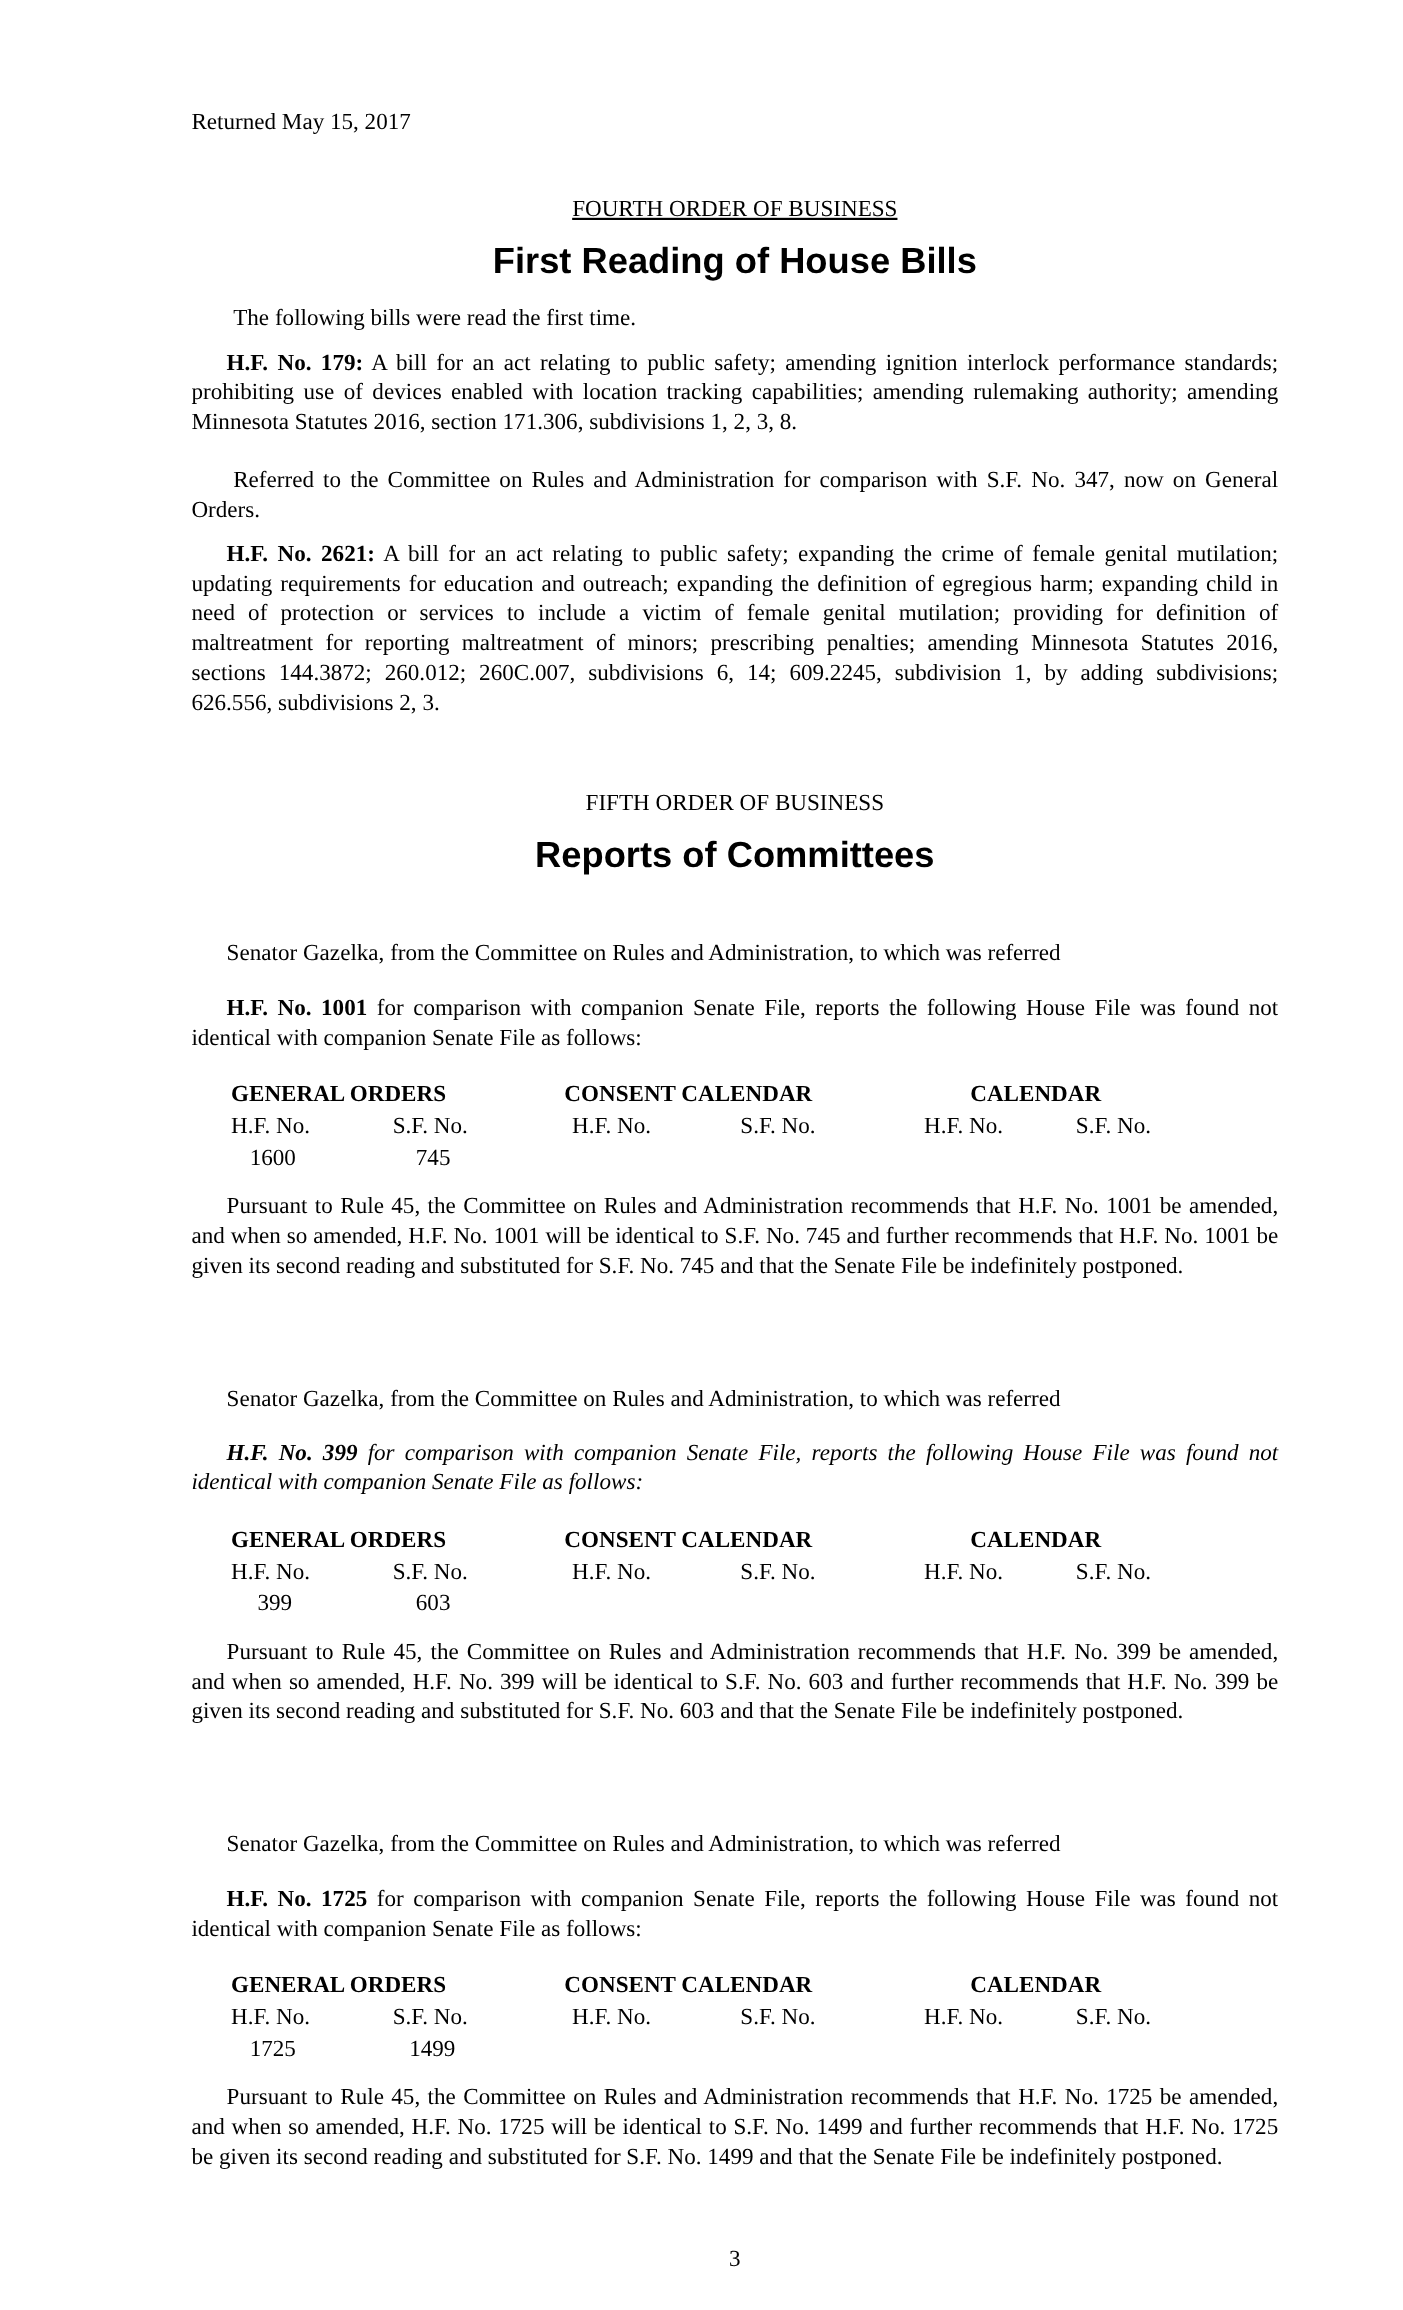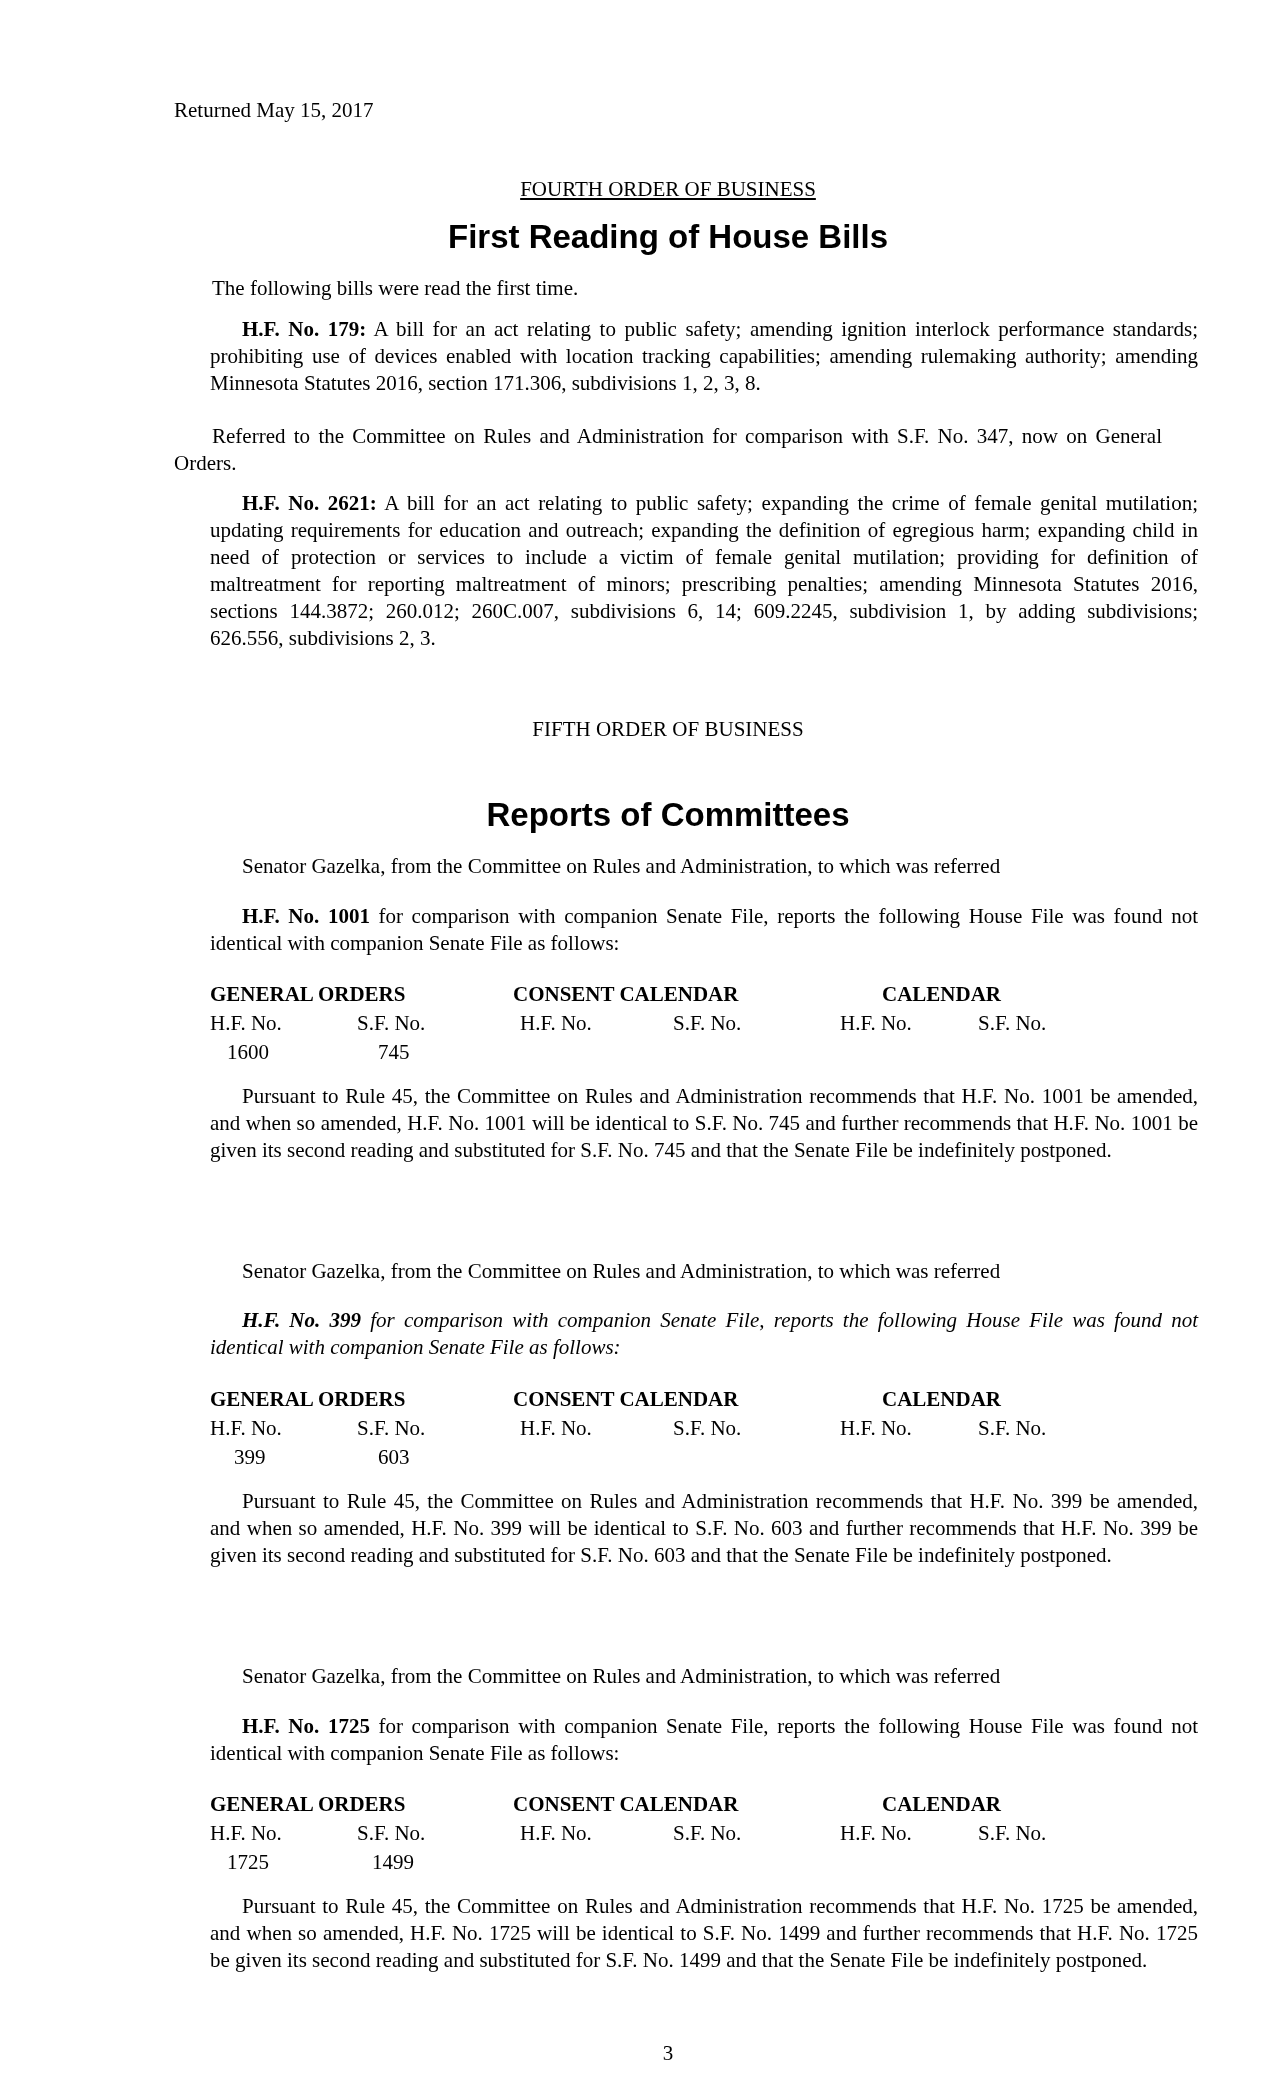--- a/index.html
+++ b/index.html
@@ -47,21 +47,21 @@
       line-height: 34px;
       white-space: nowrap;
     }
     .para {
       position: absolute;
       left: 0;
       width: 988px;
       text-align: justify;
       margin: 0;
     }
-    .indent { text-indent: 32px; margin-left: 36px; }
+    .indent { text-indent: 32px; }
     .indent-small { text-indent: 38px; }
     .bold { font-weight: bold; }
     .calendar-table {
       position: absolute;
       left: 36px;
       width: 900px;
       height: 90px;
       text-decoration: underline;
     }
     .cal-head {
@@ -100,21 +100,21 @@
 
   <p class="para indent-small" style="top:275px;">The following bills were read the first time.</p>
 
   <p class="para indent" style="top:316px;"><span class="bold">H.F. No. 179:</span><span> A bill for an act relating to public safety; amending ignition interlock performance standards; prohibiting use of devices enabled with location tracking capabilities; amending rulemaking authority; amending Minnesota Statutes 2016, section 171.306, subdivisions 1, 2, 3, 8.</span></p>
 
   <p class="para indent-small" style="top:423px;">Referred to the Committee on Rules and Administration for comparison with S.F. No. 347, now on General Orders.</p>
 
   <p class="para indent" style="top:490px;"><span class="bold">H.F. No. 2621:</span><span> A bill for an act relating to public safety; expanding the crime of female genital mutilation; updating requirements for education and outreach; expanding the definition of egregious harm; expanding child in need of protection or services to include a victim of female genital mutilation; providing for definition of maltreatment for reporting maltreatment of minors; prescribing penalties; amending Minnesota Statutes 2016, sections 144.3872; 260.012; 260C.007, subdivisions 6, 14; 609.2245, subdivision 1, by adding subdivisions; 626.556, subdivisions 2, 3.</span></p>
 
   <div class="order-label" style="top:716px;">FIFTH ORDER OF BUSINESS</div>
-  <div class="section-title" style="top:760px;margin-top:38px;">Reports of Committees</div>
+  <div class="section-title" style="top:760px;">Reports of Committees</div>
 
   <p class="para indent" style="top:853px;">Senator Gazelka, from the Committee on Rules and Administration, to which was referred</p>
   <p class="para indent" style="top:903px;"><span class="bold">H.F. No. 1001</span><span> for comparison with companion Senate File, reports the following House File was found not identical with companion Senate File as follows:</span></p>
 
   <div class="calendar-table" style="top:981px;">
     <div class="cal-head" style="left:0;">GENERAL ORDERS</div>
     <div class="cal-head" style="left:303px;">CONSENT CALENDAR</div>
     <div class="cal-head" style="left:672px;">CALENDAR</div>
     <div class="cal-col" style="left:0;">H.F. No.</div>
     <div class="cal-col" style="left:147px;">S.F. No.</div>

